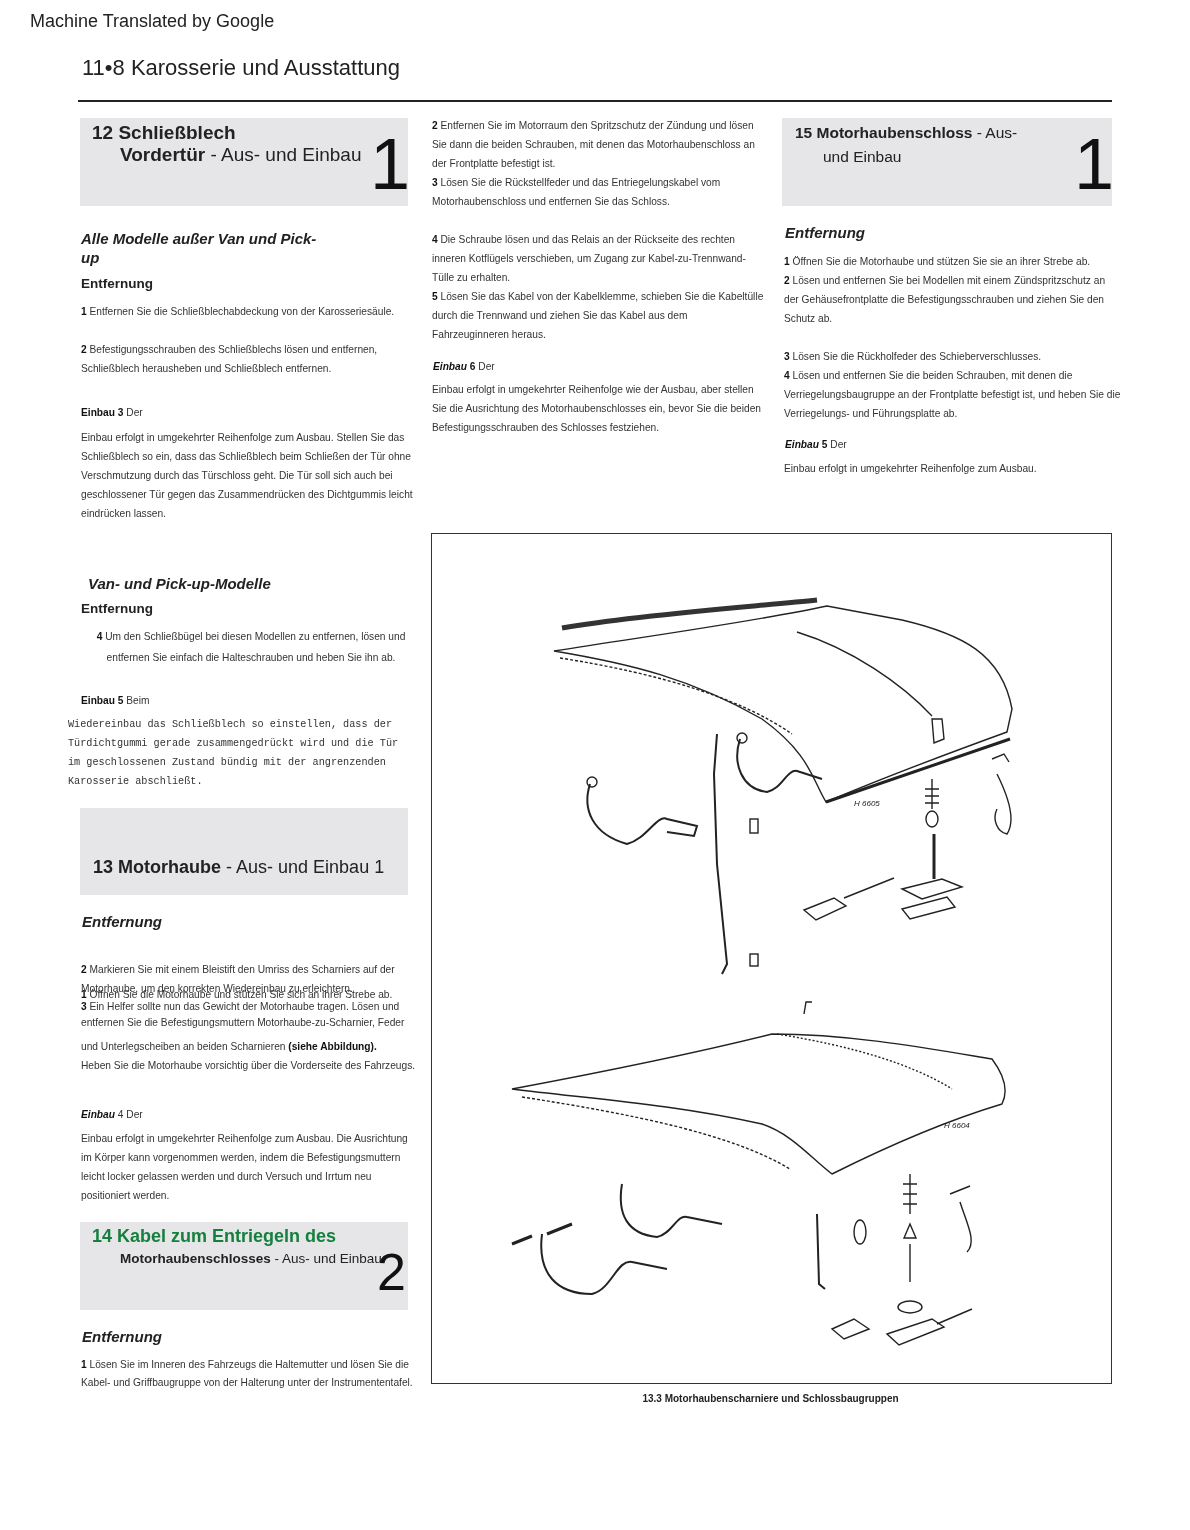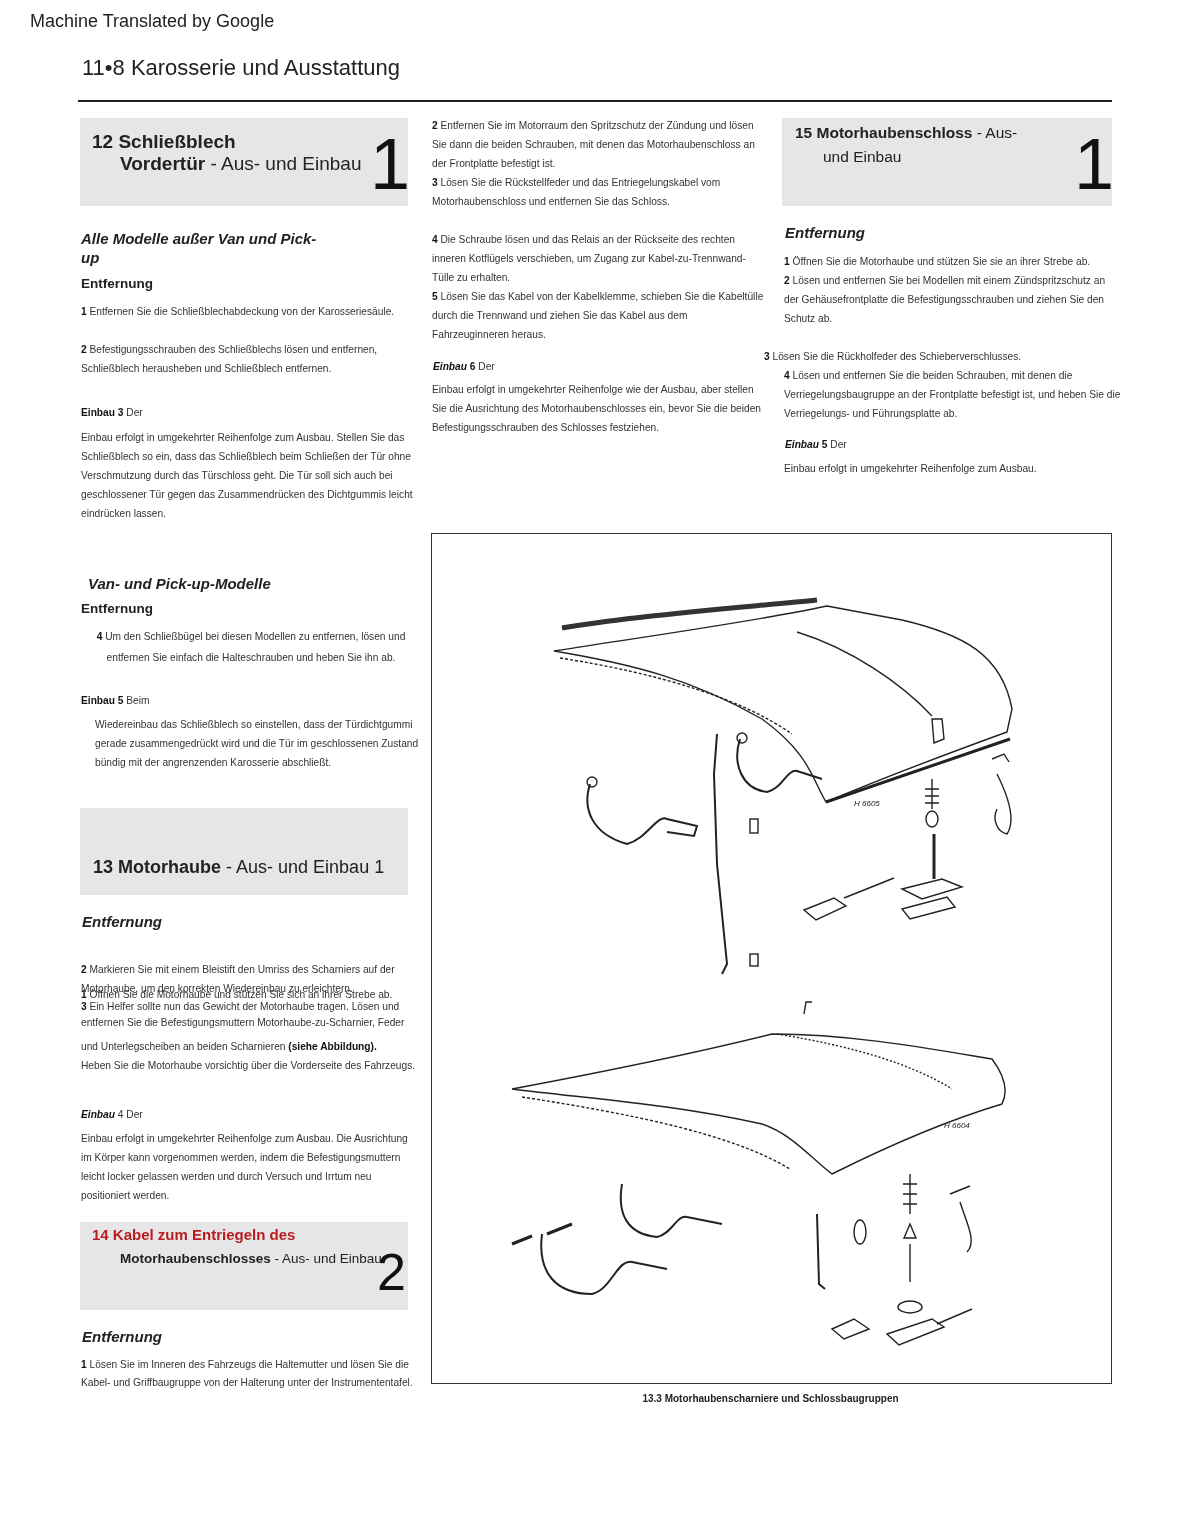--- a/index.html
+++ b/index.html
@@ -22,55 +22,55 @@
   .caption { left:431px; top:1393px; width:679px; text-align:center; font-size:10px; font-weight:bold; color:#222; }
 </style>
 </head>
 <body>
 
 <div class="abs mt">Machine Translated by Google</div>
 <div class="abs runhead">11•8 Karosserie und Ausstattung</div>
 <div class="abs rule"></div>
 
 <div class="abs gbox" style="left:80px;top:118px;width:328px;height:88px;">
-  <div class="abs sec-title" style="left:12px;top:13px;">
+  <div class="abs sec-title" style="left:12px;top:4px;">
     <b>12</b> <b>Schließblech</b><br>
     <span style="padding-left:28px"><b>Vordertür</b><span> - Aus- und Einbau</span></span>
   </div>
   <div class="abs bignum" style="right:-2px;top:10px;">1</div>
 </div>
 
 <div class="abs sub" style="left:81px;top:229px;width:240px;">Alle Modelle außer Van und Pick-up</div>
 <div class="abs h3" style="left:81px;top:276px;">Entfernung</div>
 <div class="abs p" style="left:81px;top:302px;width:335px;"><b>1</b><span> Entfernen Sie die Schließblechabdeckung von der Karosseriesäule.</span></div>
 <div class="abs p" style="left:81px;top:340px;width:335px;"><b>2</b><span> Befestigungsschrauben des Schließblechs lösen und entfernen, Schließblech herausheben und Schließblech entfernen.</span></div>
 <div class="abs p" style="left:81px;top:403px;"><b>Einbau 3</b><span> Der</span></div>
 <div class="abs p" style="left:81px;top:428px;width:335px;">Einbau erfolgt in umgekehrter Reihenfolge zum Ausbau. Stellen Sie das Schließblech so ein, dass das Schließblech beim Schließen der Tür ohne Verschmutzung durch das Türschloss geht. Die Tür soll sich auch bei geschlossener Tür gegen das Zusammendrücken des Dichtgummis leicht eindrücken lassen.</div>
 
 <div class="abs sub" style="left:88px;top:574px;">Van- und Pick-up-Modelle</div>
 <div class="abs h3" style="left:81px;top:601px;">Entfernung</div>
 <div class="abs p" style="left:81px;top:626px;width:340px;line-height:21px;text-align:center;"><b>4</b><span> Um den Schließbügel bei diesen Modellen zu entfernen, lösen und entfernen Sie einfach die Halteschrauben und heben Sie ihn ab.</span></div>
 <div class="abs p" style="left:81px;top:691px;"><b>Einbau 5</b><span> Beim</span></div>
-<div class="abs p" style="left:95px;top:715px;width:340px;">Wiedereinbau das Schließblech so einstellen, dass der Türdichtgummi gerade zusammengedrückt wird und die Tür im geschlossenen Zustand bündig mit der angrenzenden Karosserie abschließt.</div>
+<div class="abs p" style="left:68px;top:715px;width:340px;font-family:Liberation Mono, monospace;">Wiedereinbau das Schließblech so einstellen, dass der Türdichtgummi gerade zusammengedrückt wird und die Tür im geschlossenen Zustand bündig mit der angrenzenden Karosserie abschließt.</div>
 
 <div class="abs gbox" style="left:80px;top:808px;width:328px;height:87px;">
   <div class="abs sec-title" style="left:13px;top:48px;font-size:18px;">
     <b>13</b> <b>Motorhaube</b><span> - Aus- und Einbau 1</span>
   </div>
 </div>
 <div class="abs h3i" style="left:82px;top:913px;">Entfernung</div>
 <div class="abs p" style="left:81px;top:941px;width:340px;margin-top:44px;"><b>1</b><span> Öffnen Sie die Motorhaube und stützen Sie sich an ihrer Strebe ab.</span></div>
 <div class="abs p" style="left:81px;top:960px;width:340px;"><b>2</b><span> Markieren Sie mit einem Bleistift den Umriss des Scharniers auf der Motorhaube, um den korrekten Wiedereinbau zu erleichtern.</span></div>
 <div class="abs p" style="left:81px;top:999px;width:340px;line-height:16px;"><b>3</b><span> Ein Helfer sollte nun das Gewicht der Motorhaube tragen. Lösen und entfernen Sie die Befestigungsmuttern Motorhaube-zu-Scharnier, Feder</span></div>
 <div class="abs p" style="left:81px;top:1037px;width:340px;"><span>und Unterlegscheiben an beiden Scharnieren </span><b>(siehe Abbildung).</b><br><span>Heben Sie die Motorhaube vorsichtig über die Vorderseite des Fahrzeugs.</span></div>
 <div class="abs p" style="left:81px;top:1105px;"><b><i>Einbau</i></b><span> 4</span><span> Der</span></div>
 <div class="abs p" style="left:81px;top:1129px;width:340px;">Einbau erfolgt in umgekehrter Reihenfolge zum Ausbau. Die Ausrichtung im Körper kann vorgenommen werden, indem die Befestigungsmuttern leicht locker gelassen werden und durch Versuch und Irrtum neu positioniert werden.</div>
 
 <div class="abs gbox" style="left:80px;top:1222px;width:328px;height:88px;">
-  <div class="abs" style="left:12px;top:4px;font-size:15px;font-weight:bold;color:#b91c1c;">14 Kabel zum Entriegeln des</div>
+  <div class="abs" style="left:12px;top:4px;font-size:18px;font-weight:bold;color:#15803d;">14 Kabel zum Entriegeln des</div>
   <div class="abs" style="left:40px;top:29px;font-size:13.5px;color:#222;white-space:nowrap;"><b>Motorhaubenschlosses</b><span> - Aus- und Einbau</span></div>
   <div class="abs bignum" style="right:2px;top:24px;font-size:52px;line-height:52px;">2</div>
 </div>
 <div class="abs h3i" style="left:82px;top:1328px;">Entfernung</div>
 <div class="abs p" style="left:81px;top:1356px;width:335px;line-height:18px;"><b>1</b><span> Lösen Sie im Inneren des Fahrzeugs die Haltemutter und lösen Sie die Kabel- und Griffbaugruppe von der Halterung unter der Instrumententafel.</span></div>
 
 <div class="abs p" style="left:432px;top:116px;width:335px;"><b>2</b><span> Entfernen Sie im Motorraum den Spritzschutz der Zündung und lösen Sie dann die beiden Schrauben, mit denen das Motorhaubenschloss an der Frontplatte befestigt ist.</span></div>
 <div class="abs p" style="left:432px;top:173px;width:335px;"><b>3</b><span> Lösen Sie die Rückstellfeder und das Entriegelungskabel vom Motorhaubenschloss und entfernen Sie das Schloss.</span></div>
 <div class="abs p" style="left:432px;top:230px;width:335px;"><b>4</b><span> Die Schraube lösen und das Relais an der Rückseite des rechten inneren Kotflügels verschieben, um Zugang zur Kabel-zu-Trennwand-Tülle zu erhalten.</span></div>
 <div class="abs p" style="left:432px;top:287px;width:335px;"><b>5</b><span> Lösen Sie das Kabel von der Kabelklemme, schieben Sie die Kabeltülle durch die Trennwand und ziehen Sie das Kabel aus dem Fahrzeuginneren heraus.</span></div>
@@ -80,21 +80,21 @@
 <div class="abs gbox" style="left:782px;top:118px;width:330px;height:88px;">
   <div class="abs" style="left:13px;top:3px;font-size:15.5px;line-height:24px;color:#222;">
     <b>15</b> <b>Motorhaubenschloss</b><span> - Aus-</span><br>
     <span style="padding-left:28px">und Einbau</span>
   </div>
   <div class="abs bignum" style="right:-2px;top:10px;">1</div>
 </div>
 <div class="abs h3i" style="left:785px;top:224px;">Entfernung</div>
 <div class="abs p" style="left:784px;top:252px;width:335px;"><b>1</b><span> Öffnen Sie die Motorhaube und stützen Sie sie an ihrer Strebe ab.</span></div>
 <div class="abs p" style="left:784px;top:271px;width:335px;"><b>2</b><span> Lösen und entfernen Sie bei Modellen mit einem Zündspritzschutz an der Gehäusefrontplatte die Befestigungsschrauben und ziehen Sie den Schutz ab.</span></div>
-<div class="abs p" style="left:764px;top:347px;width:335px;"><b>3</b><span> Lösen Sie die Rückholfeder des Schieberverschlusses.</span></div>
+<div class="abs p" style="left:784px;top:347px;width:335px;"><b>3</b><span> Lösen Sie die Rückholfeder des Schieberverschlusses.</span></div>
 <div class="abs p" style="left:784px;top:366px;width:338px;"><b>4</b><span> Lösen und entfernen Sie die beiden Schrauben, mit denen die Verriegelungsbaugruppe an der Frontplatte befestigt ist, und heben Sie die Verriegelungs- und Führungsplatte ab.</span></div>
 <div class="abs p" style="left:785px;top:435px;"><b><i>Einbau</i></b><b> 5</b><span> Der</span></div>
 <div class="abs p" style="left:784px;top:459px;width:335px;">Einbau erfolgt in umgekehrter Reihenfolge zum Ausbau.</div>
 
 <div class="abs fig">
   <svg width="679" height="849" viewBox="0 0 679 849" fill="none" stroke="#222" stroke-width="1.4">
 
     <g>
       <path d="M130 94 C210 80 330 72 385 66" stroke-width="5" stroke="#333"></path>
       <path d="M122 117 C230 100 320 88 395 72 L470 86 C530 100 570 120 580 175 L575 198 C520 218 460 240 394 268 C380 245 378 220 330 185 C260 145 200 130 122 117 Z"></path>

